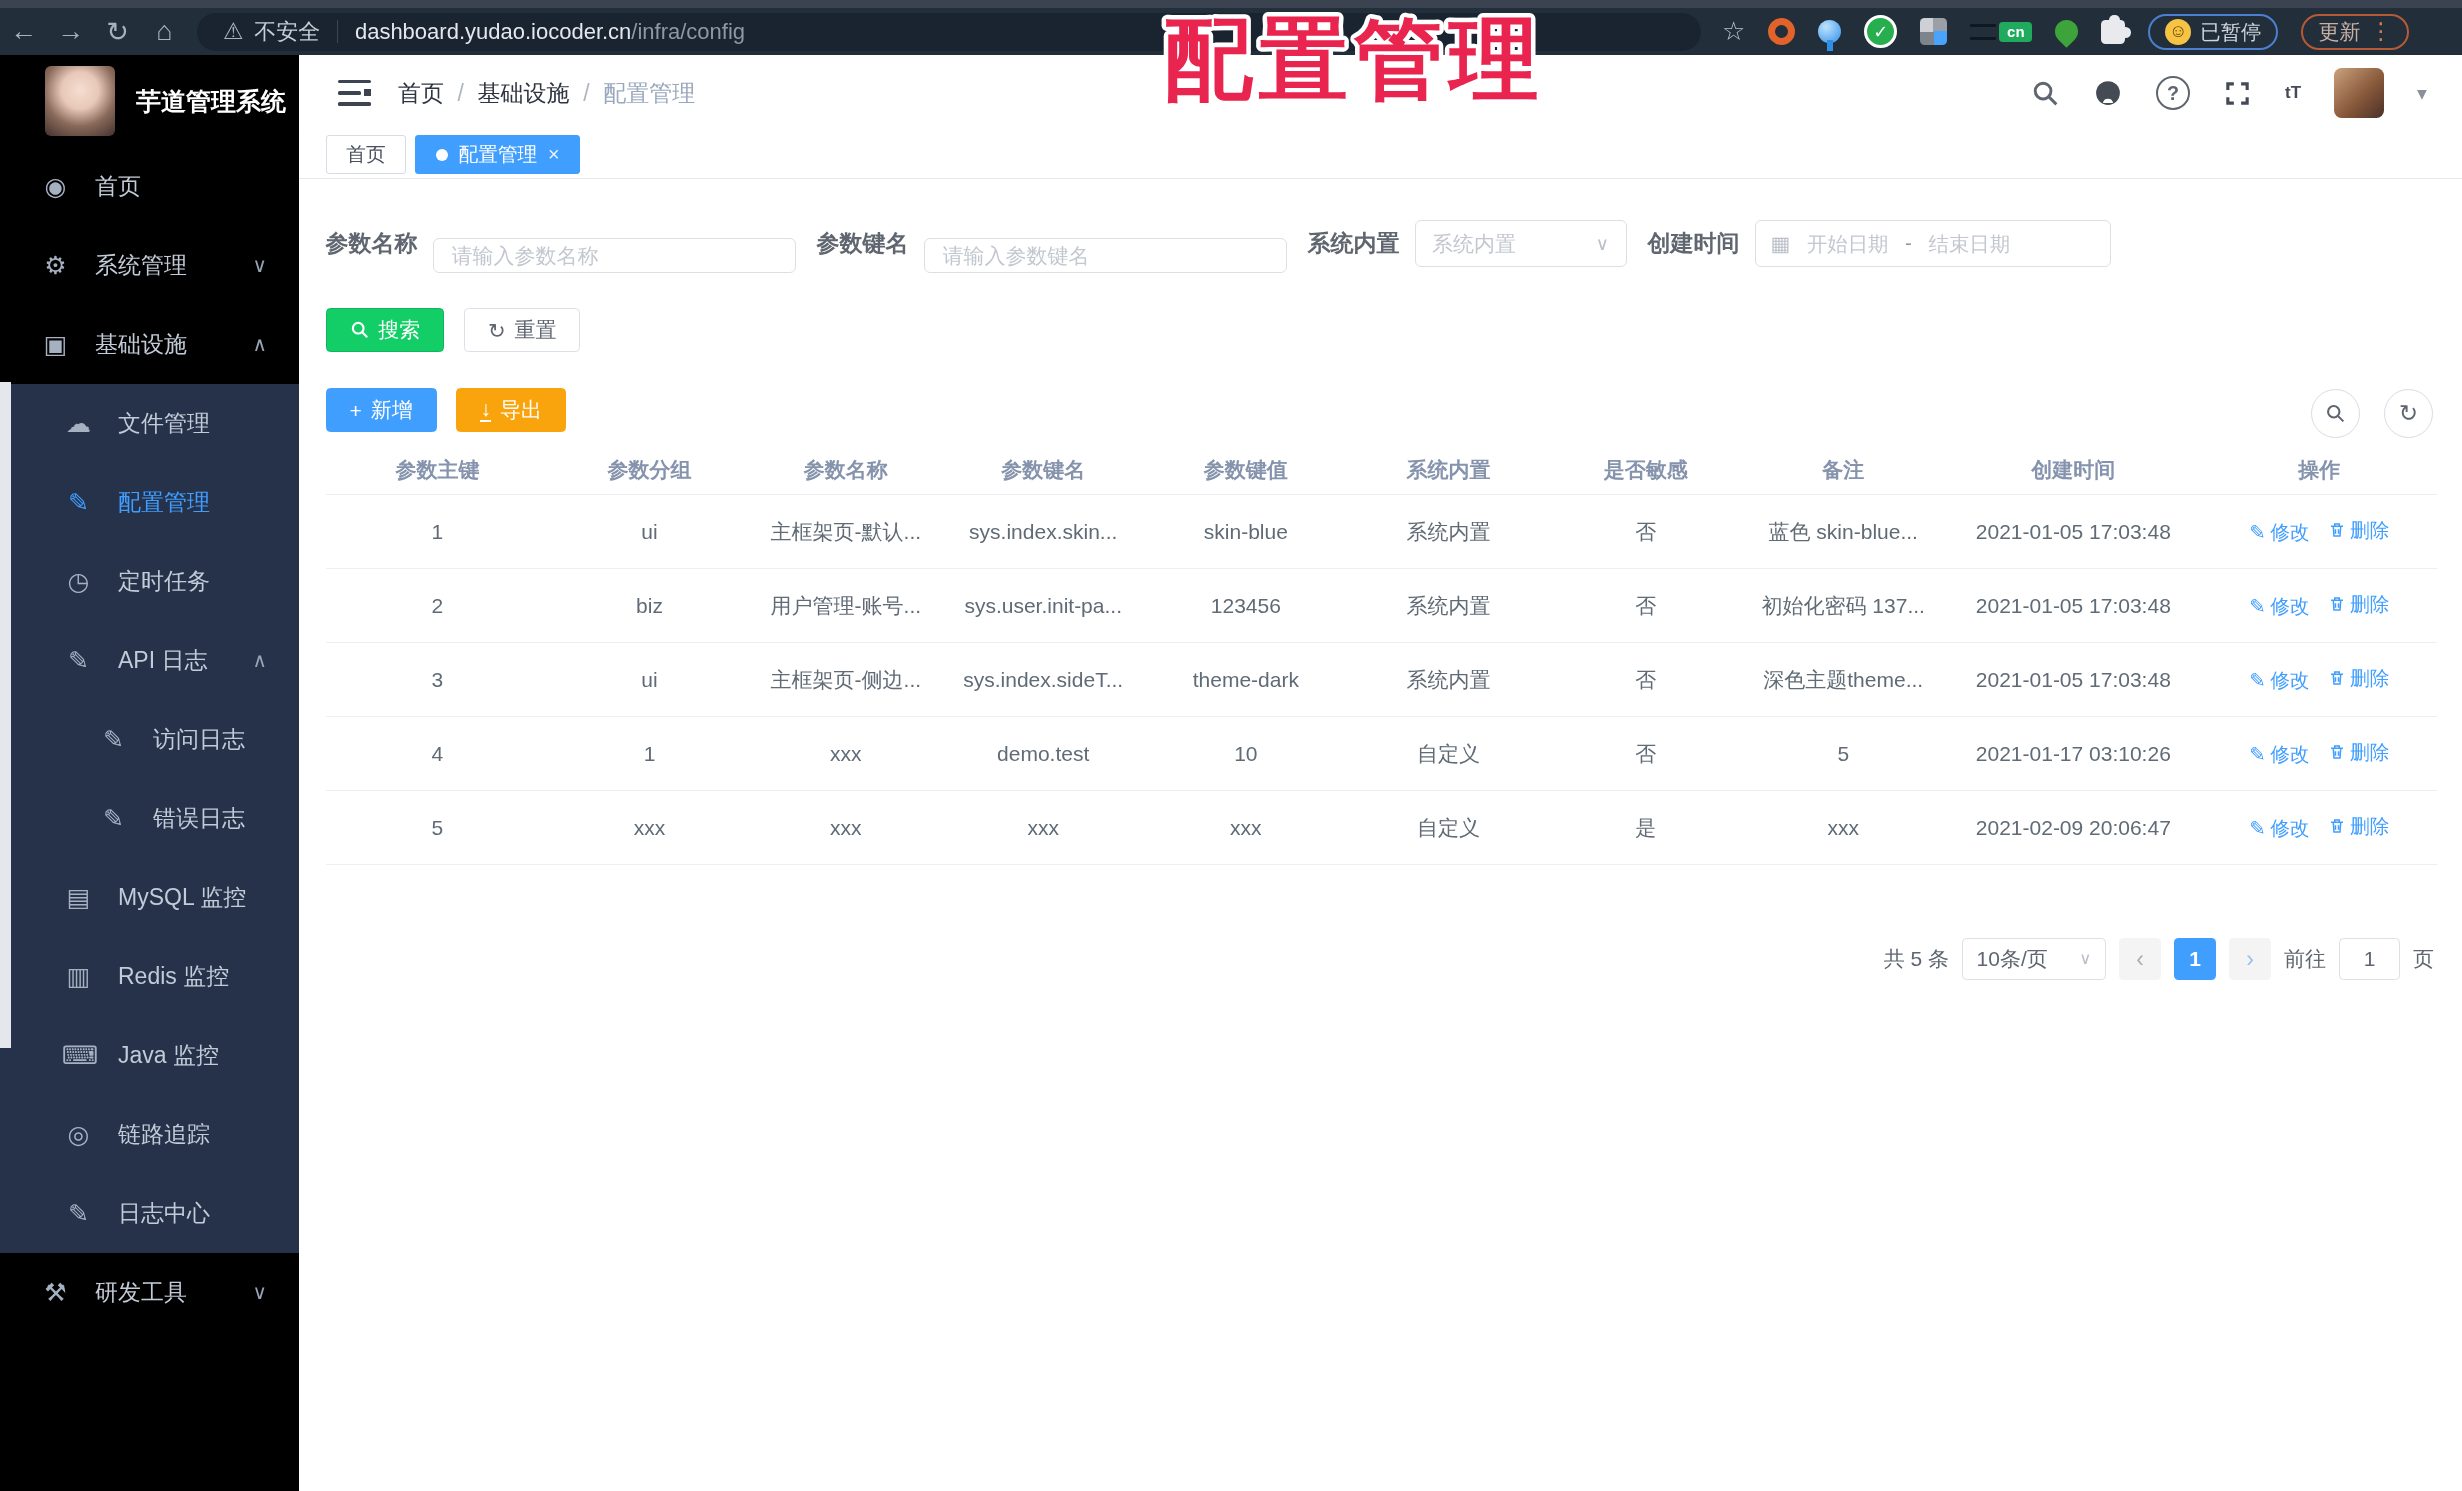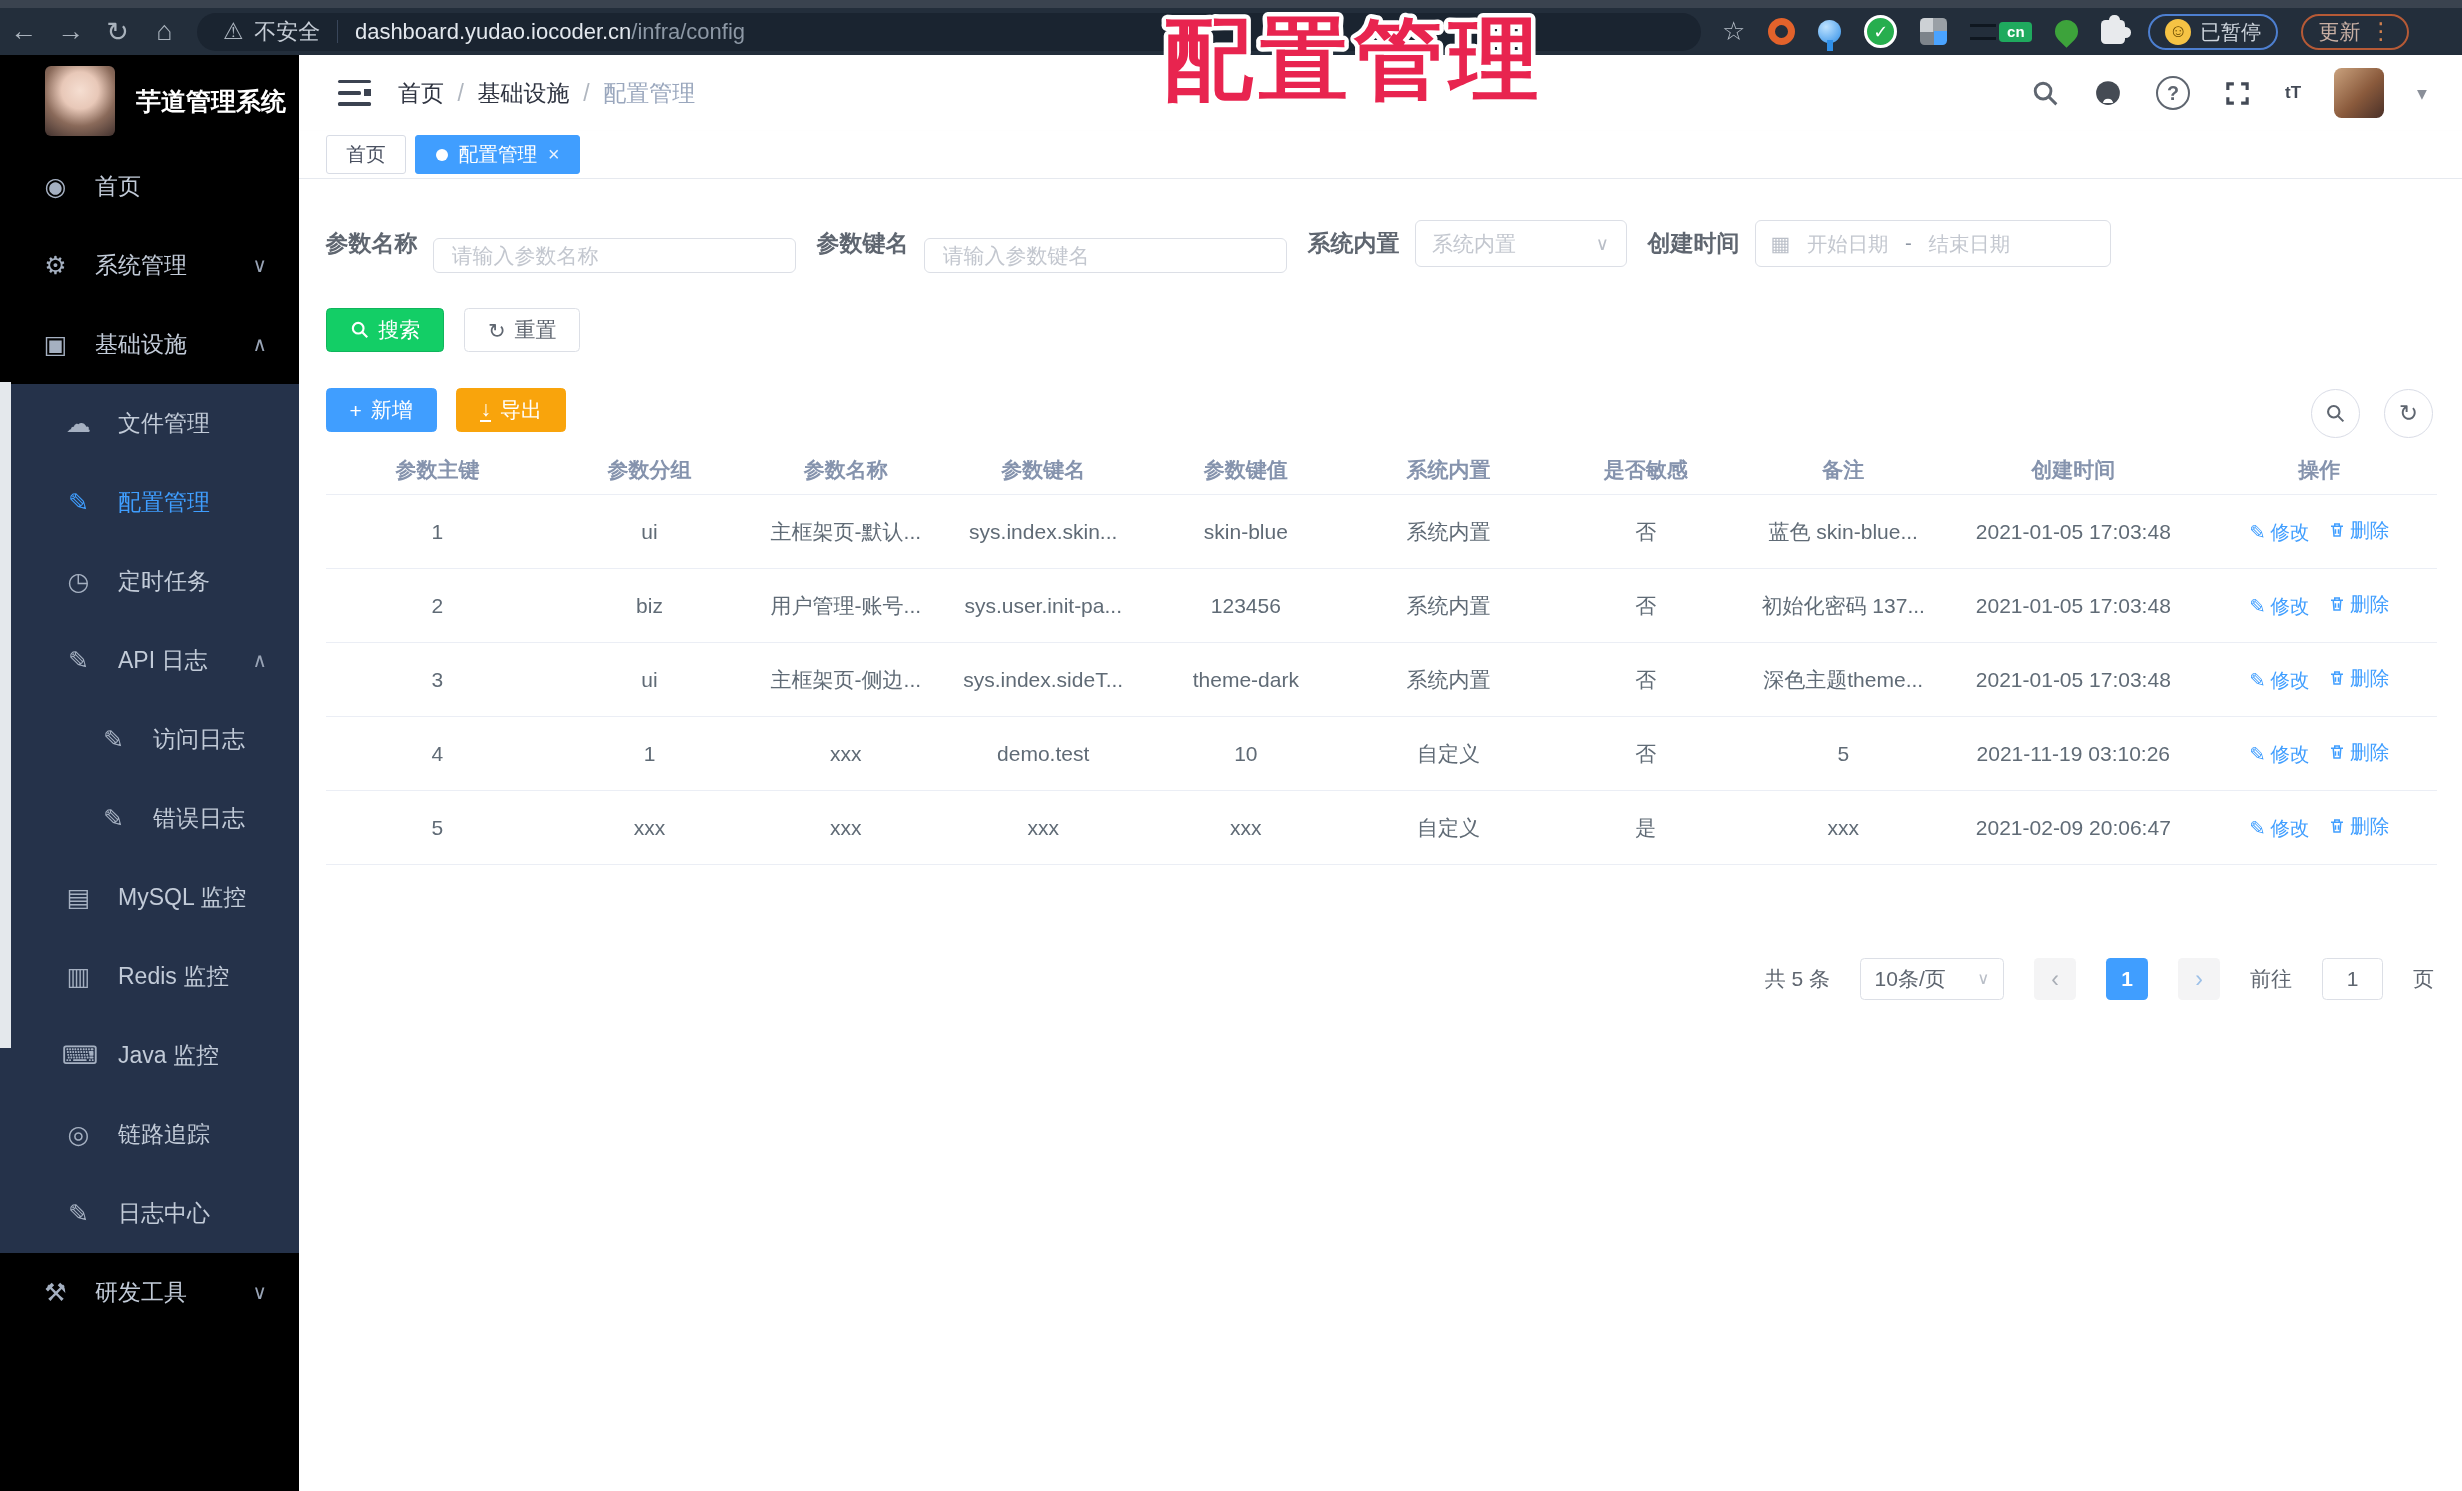--- a/index.html
+++ b/index.html
@@ -123,21 +123,21 @@
   
   .tablewrap{position:absolute;left:26.5px;top:266px;width:2111px;}
   table{width:100%;border-collapse:collapse;table-layout:fixed;}
   th{height:47px;font-size:21px;font-weight:bold;color:#8593ad;border-bottom:0.8px solid #ebeef5;text-align:center;}
   td{height:73px;font-size:21px;color:#606b76;border-bottom:0.8px solid #ebeef5;text-align:center;
      overflow:hidden;white-space:nowrap;text-overflow:ellipsis;padding:0 6px;}
   .act{color:#409eff;font-size:19.7px;display:inline-flex;align-items:center;gap:4.5px;margin:0 9px;}
   .tr-ic{width:18px;height:18px;}
 
   
-  .pagination{position:absolute;top:779px;right:29px;display:flex;align-items:center;gap:30px;font-size:21px;color:#5f6670;}
+  .pagination{position:absolute;top:759px;right:29px;display:flex;align-items:center;gap:13px;font-size:21px;color:#5f6670;}
   .psel{width:144px;height:42px;border:0.8px solid #dcdfe6;border-radius:4.5px;display:flex;align-items:center;
         padding:0 13.6px;box-sizing:border-box;color:#5f6670;}
   .psel .sc{margin-left:auto;color:#b9bec7;font-size:16.6px;}
   .pbtn{width:42px;height:42px;border-radius:4.5px;background:#f4f4f5;color:#a9aeb6;font-size:23px;
         display:flex;align-items:center;justify-content:center;}
   .pbtn.next{color:#9cc0e8;}
   .pcur{width:42px;height:42px;border-radius:4.5px;background:#409eff;color:#fff;font-size:21px;font-weight:bold;
         display:flex;align-items:center;justify-content:center;}
   .goto-inp{width:61px;height:42px;border:0.8px solid #dcdfe6;border-radius:4.5px;text-align:center;font-size:21px;color:#5f6670;
             box-sizing:border-box;outline:none;}
@@ -466,21 +466,21 @@
         </tr>
         <tr>
           <td>4</td>
           <td>1</td>
           <td>xxx</td>
           <td>demo.test</td>
           <td>10</td>
           <td>自定义</td>
           <td>否</td>
           <td>5</td>
-          <td>2021-11-19 03:10:26</td>
+          <td>2021-01-17 03:10:26</td>
           <td>
             <span class="act">
                 <span>✎</span>
                 <span>修改</span>
               </span><span class="act">
                 <svg class="tr-ic" viewBox="0 0 24 24" fill="none" stroke="currentColor" stroke-width="2">
                   <path d="M4 7h16M9 7V4h6v3M7 7l1 13h8l1-13M10 11v6M14 11v6"></path>
                 </svg>
                 <span>删除</span>
               </span>

